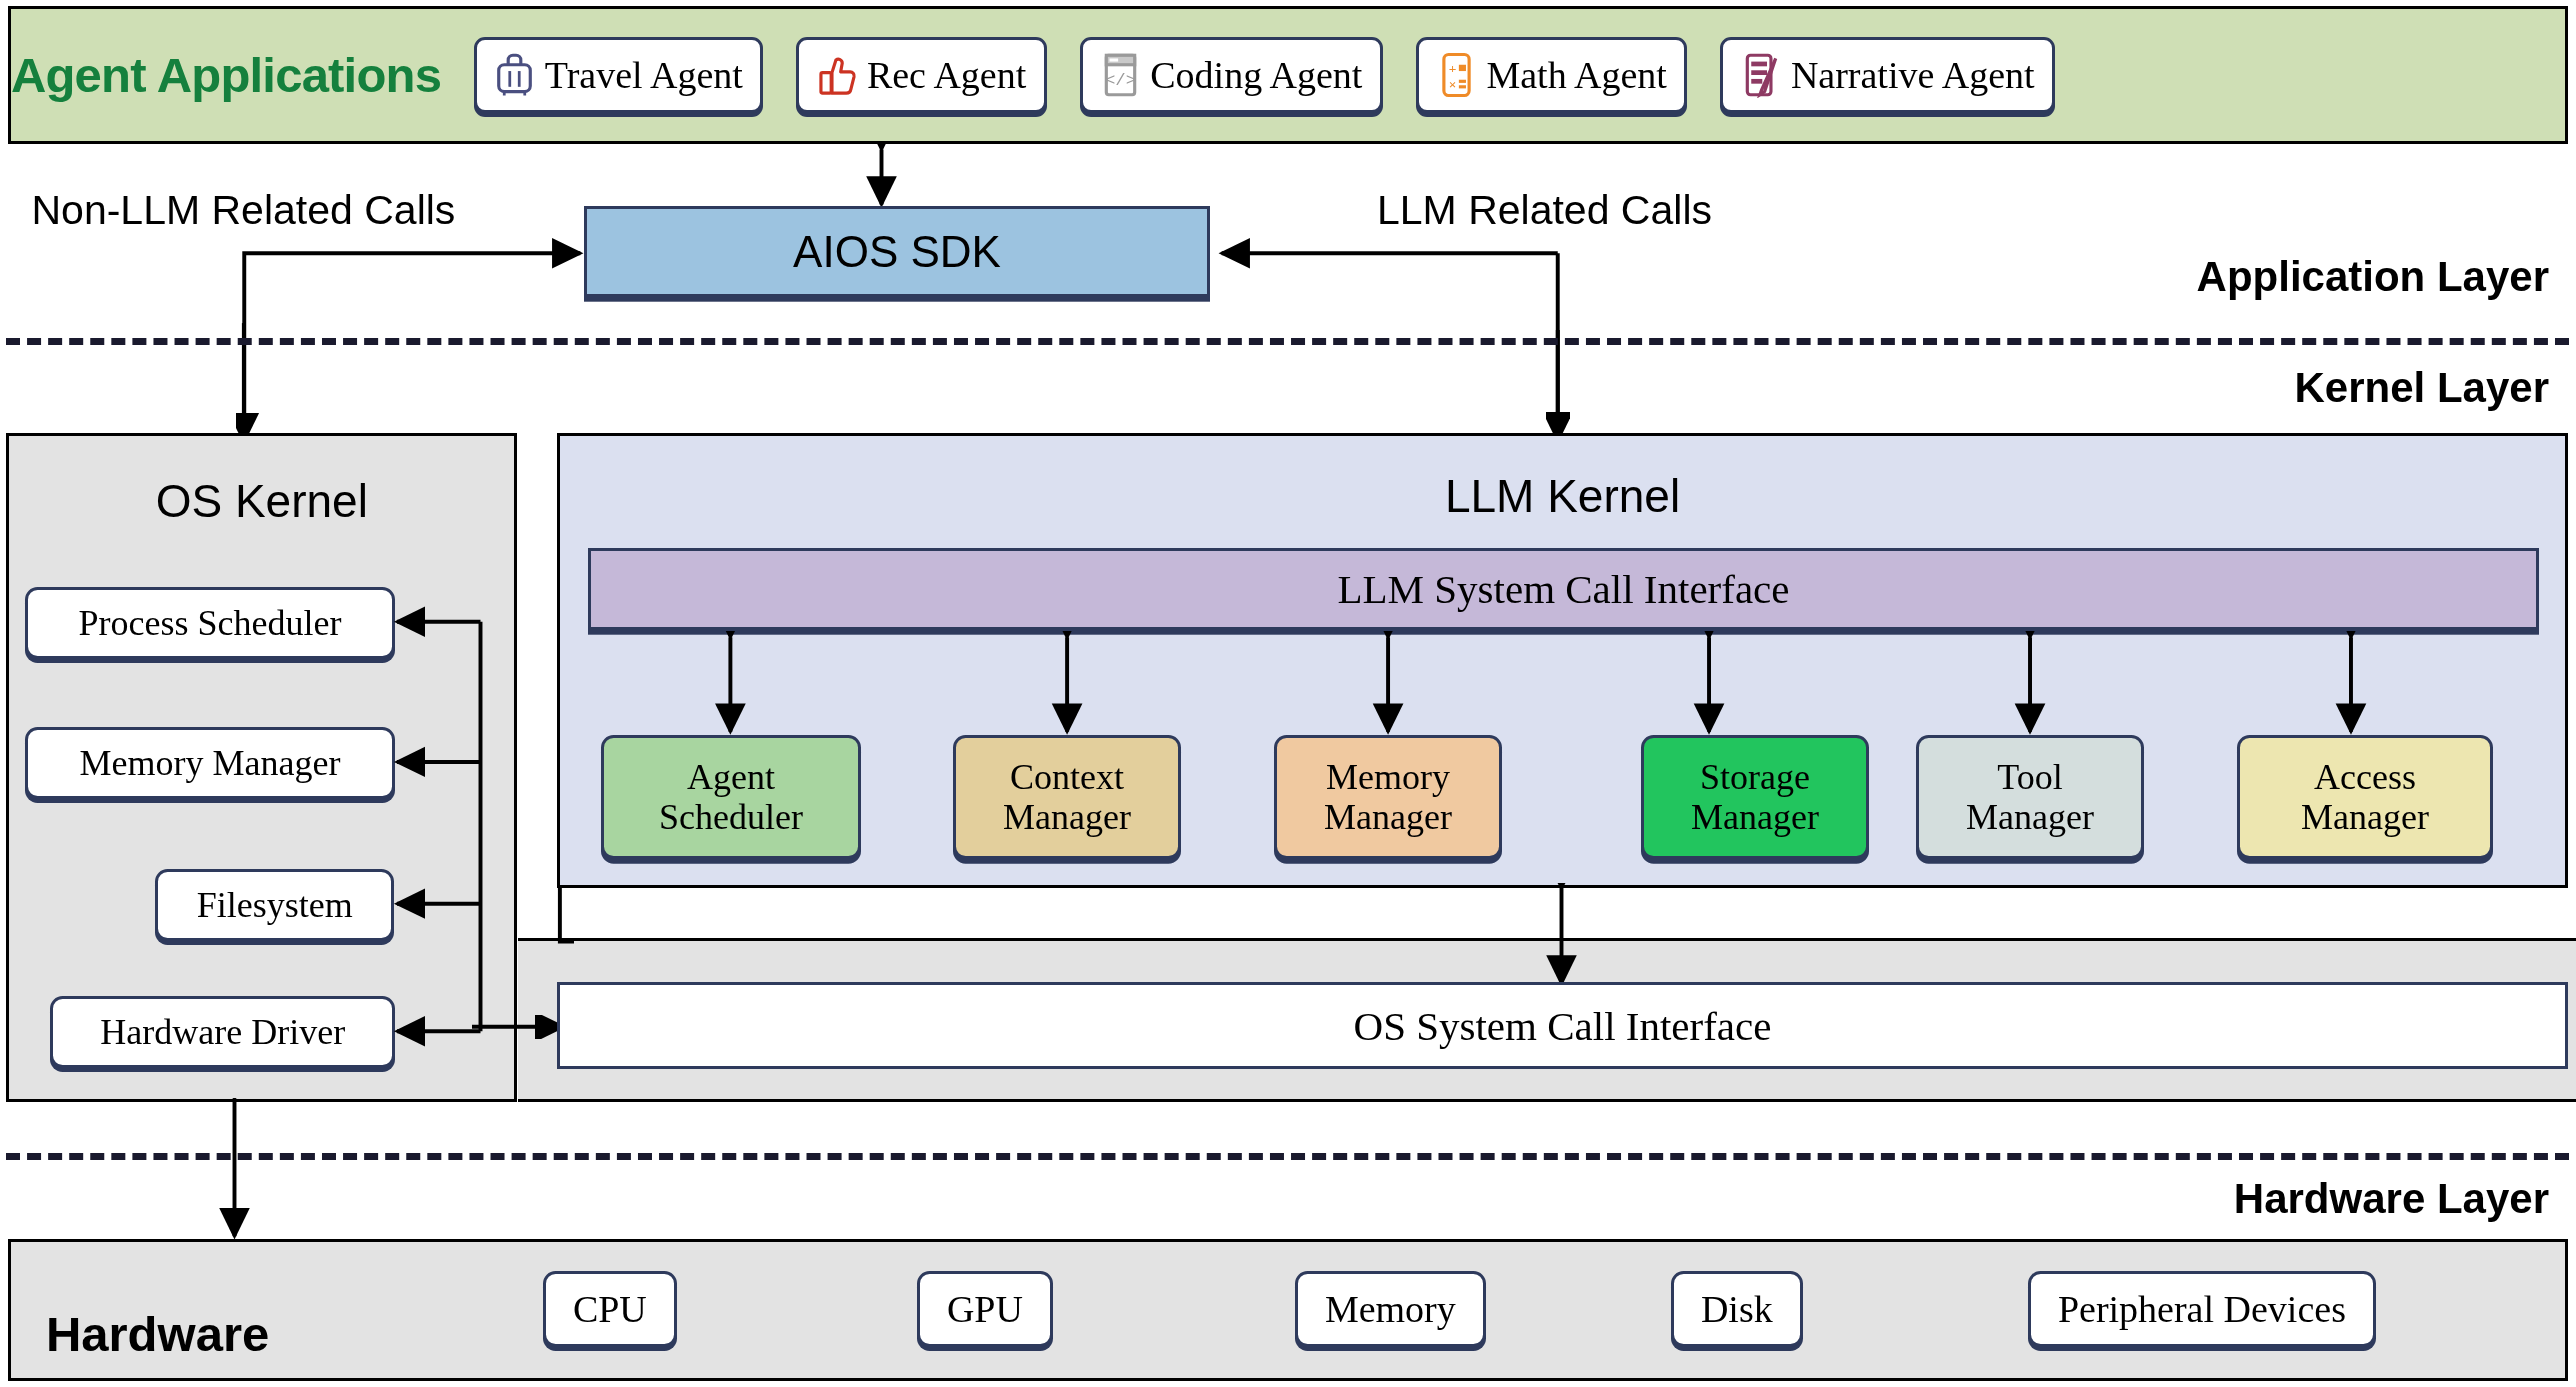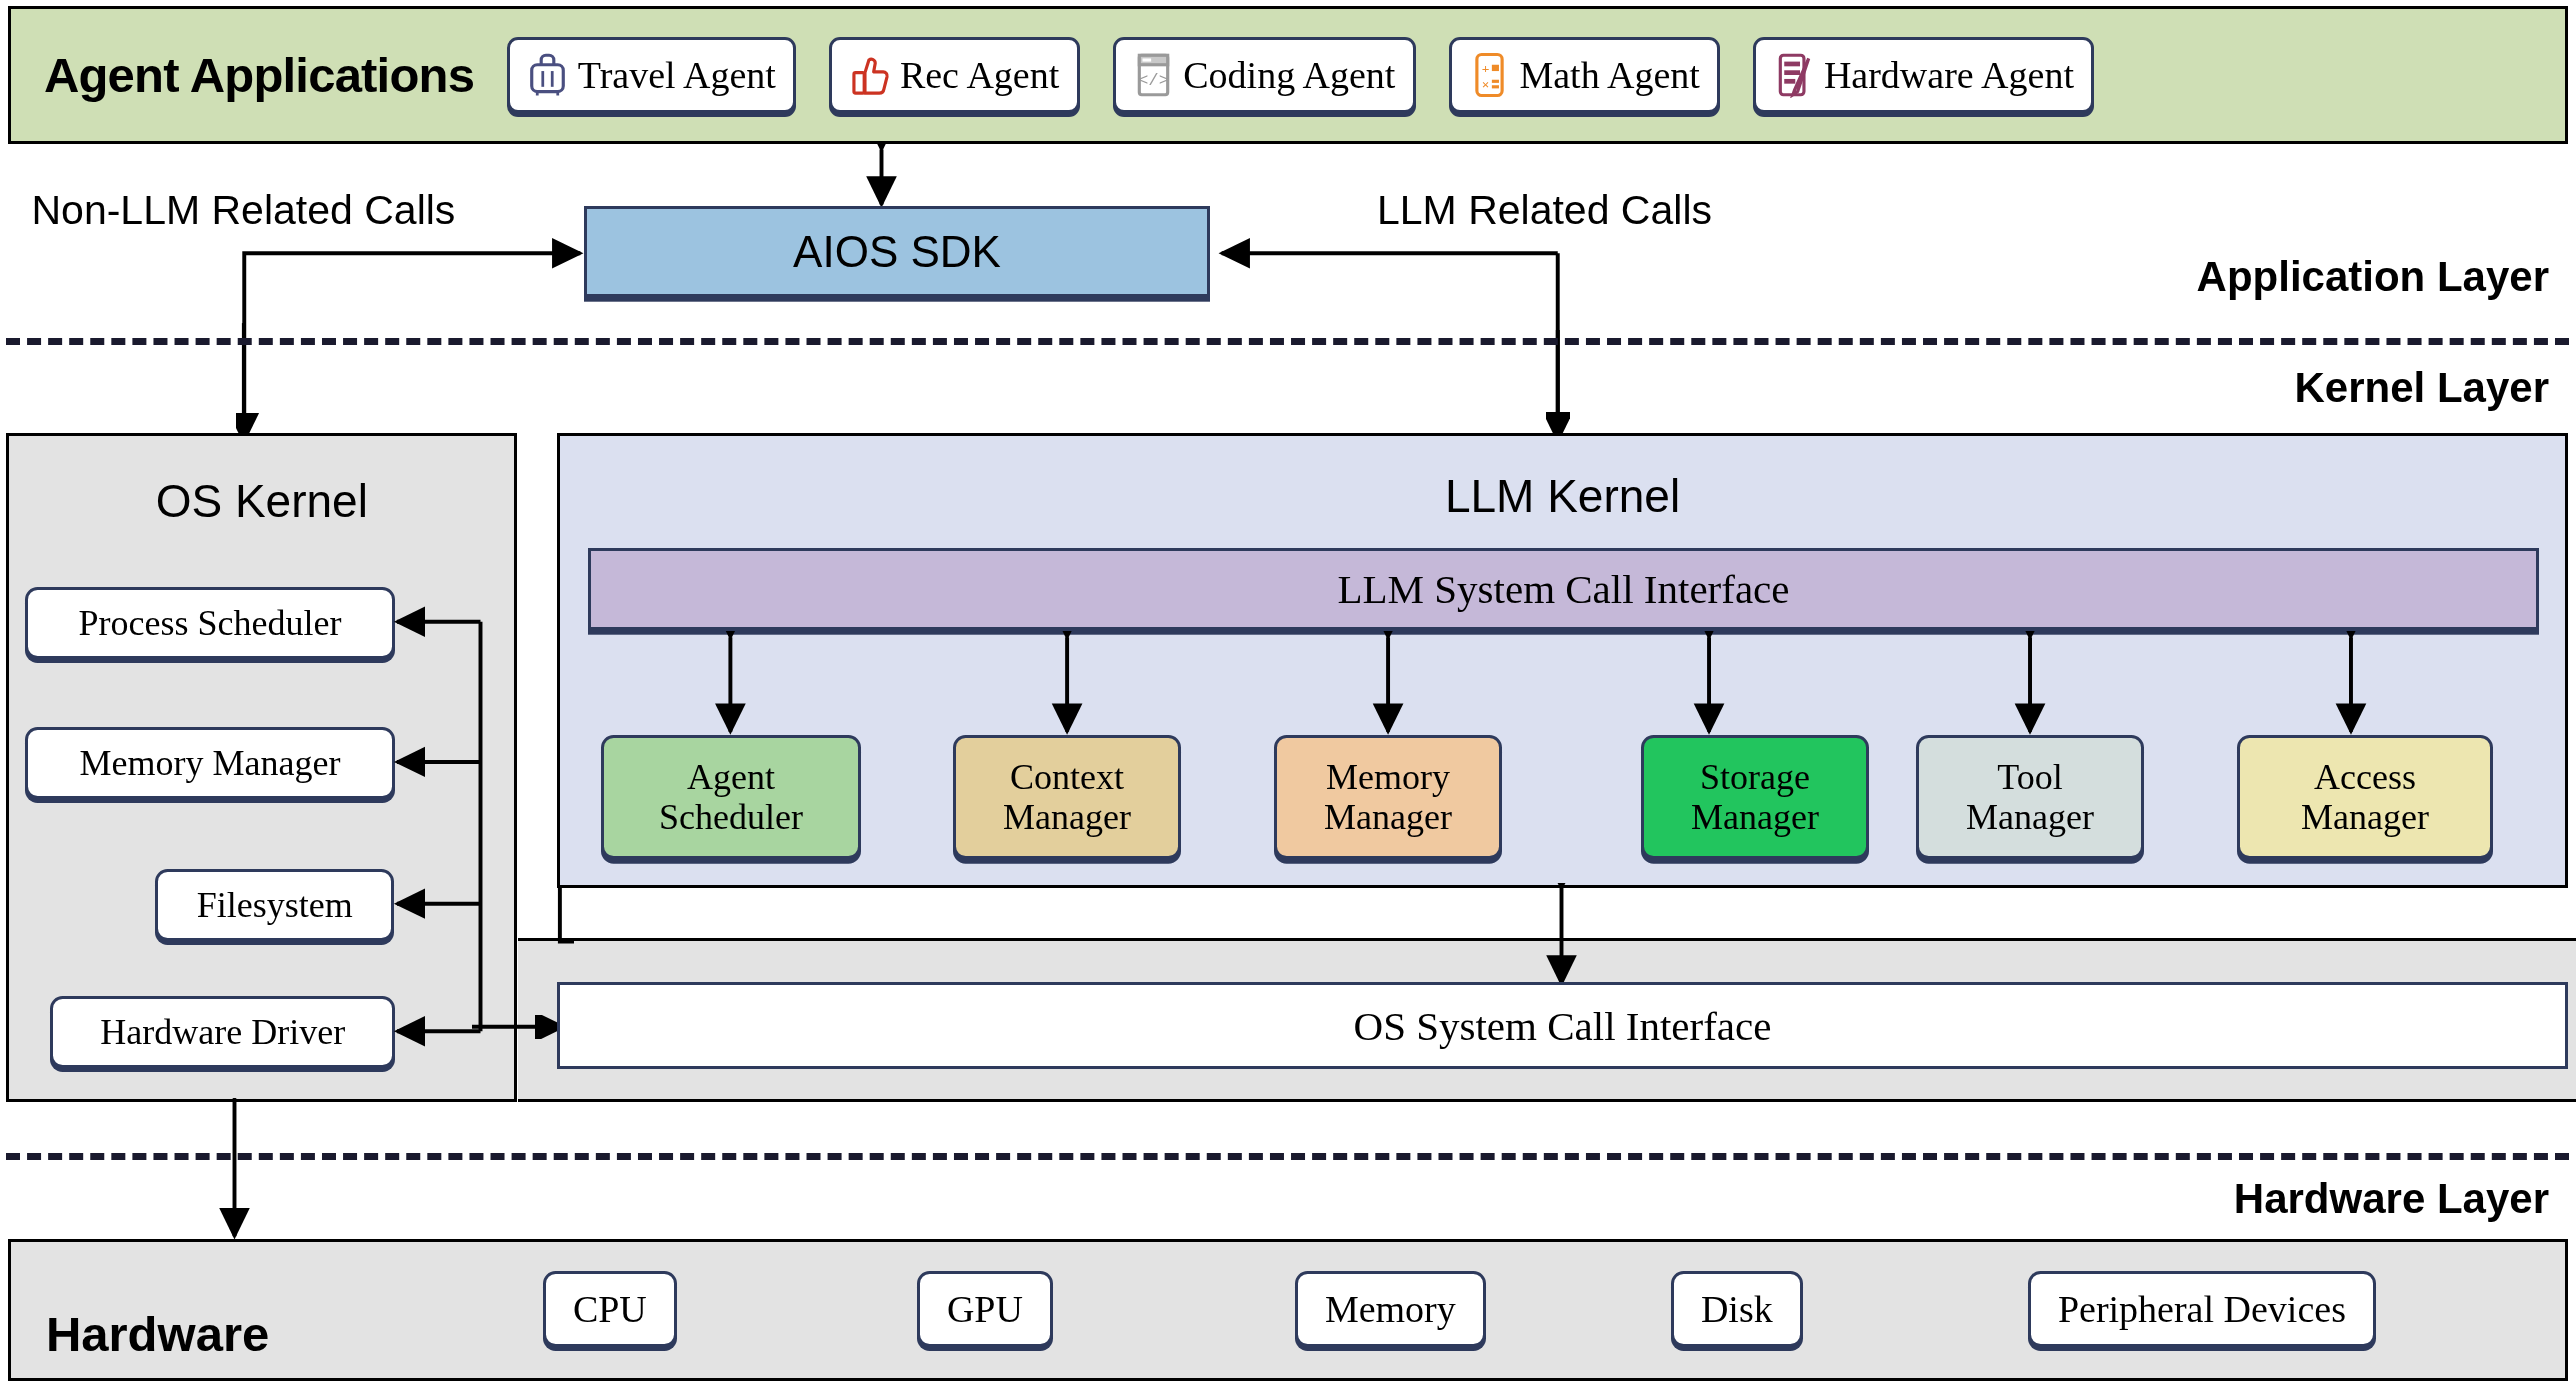--- a/index.html
+++ b/index.html
@@ -11,21 +11,21 @@
   }
   .abs { position:absolute; }
 
   
   #apps-band {
     left:7.9px; top:6.3px; width:2560px; height:138px;
     background:#cfdfb5; border:3.9px solid #000000;
     display:flex; align-items:center;
   }
   #apps-title {
-    margin-left:33px; font-size:49px; font-weight:700; color:#000000;
+    font-size:49px; font-weight:700; color:#15803d;
     font-family:"Liberation Sans", sans-serif; letter-spacing:-0.8px;
     white-space:nowrap;
   }
   .agent-chip {
     margin-left:33px; height:76px; background:#ffffff;
     border:3.9px solid #2e3a5c; border-radius:11px;
     box-shadow:0 3.9px 0 0 #2e3a5c;
     display:flex; align-items:center; padding:0 17.3px;
     white-space:nowrap;
   }
@@ -185,21 +185,21 @@
   </div>
 
   <div class="agent-chip">
     <svg class="agent-ico" viewBox="0 0 52 58">
       <rect x="8" y="4" width="30" height="50" rx="4" fill="#fff" stroke="#8e3a63" stroke-width="4"></rect>
       <rect x="13" y="12" width="20" height="6" fill="#8e3a63"></rect>
       <rect x="13" y="23" width="20" height="6" fill="#8e3a63"></rect>
       <rect x="13" y="34" width="14" height="6" fill="#8e3a63"></rect>
       <path d="M44 8 L26 48 L24 54 L30 50 z" fill="#fff" stroke="#8e3a63" stroke-width="4"></path>
     </svg>
-    <span class="lbl">Hardware Agent</span>
+    <span class="lbl">Narrative Agent</span>
   </div>
 </div>
 
 <svg class="abs" style="left:854px; top:143px; width:55px; height:68px;" viewBox="0 0 70 86" width="55" height="68">
   <line x1="35" y1="8" x2="35" y2="78" stroke="#000" stroke-width="5" marker-start="url(#ah)" marker-end="url(#ah)"></line>
 </svg>
 
 <div class="abs" id="aios-sdk">
   <span>AIOS SDK</span>
 </div>

